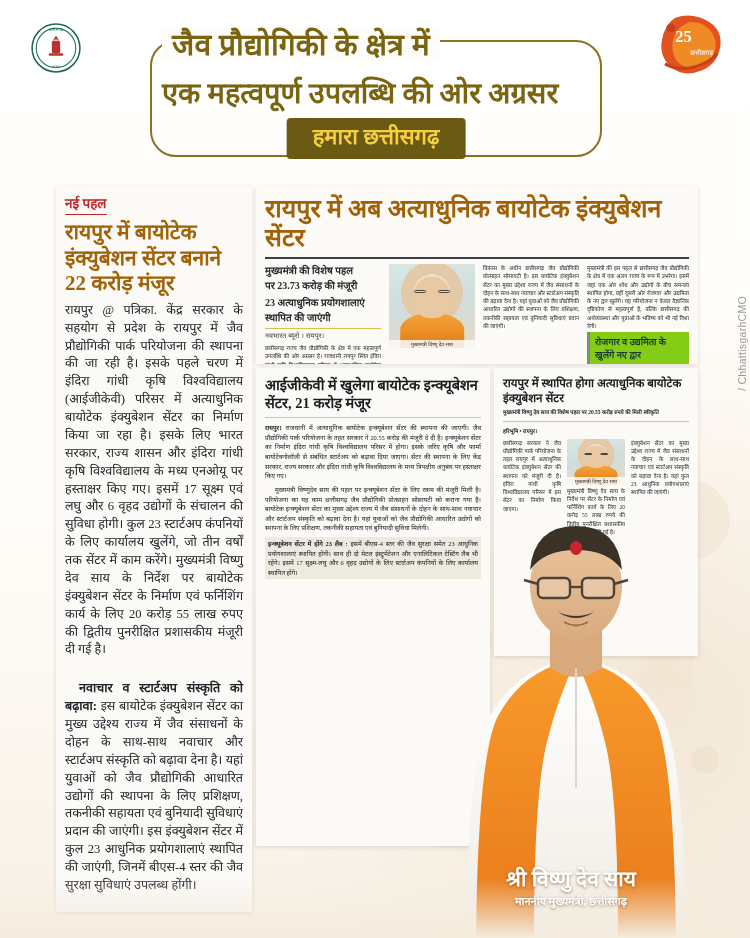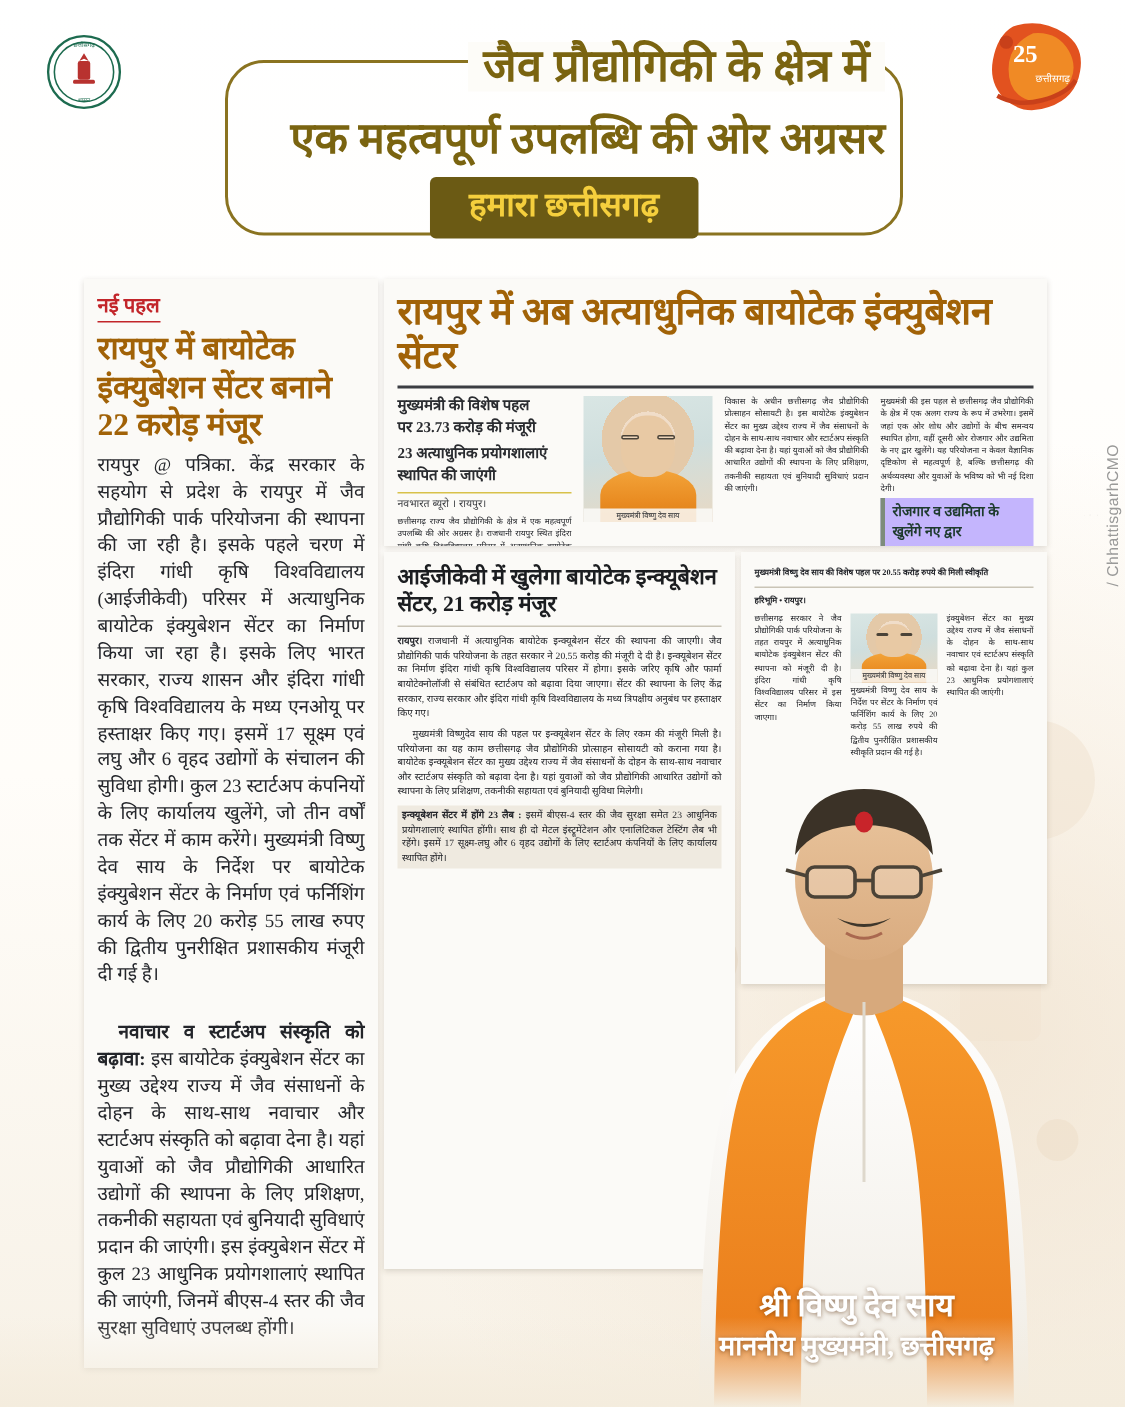--- a/index.html
+++ b/index.html
@@ -40,21 +40,21 @@
     width: 52px; height: 52px;
   }
   .jubilee {
     position: absolute; right: 18px; top: 8px;
     width: 82px; height: 70px;
   }
 
   
   .headline-wrap {
     position: absolute; top: 40px; left: 150px; width: 452px;
-    text-align: right;
+    text-align: left;
   }
   .hl-frame {
     position: relative;
     border: 2.4px solid #8a7320;
     border-radius: 26px;
     padding: 9px 10px 13px;
     background: transparent;
   }
   .hl-line1 {
     position: relative;
@@ -228,21 +228,21 @@
     background: rgba(250,250,248,.86);
     font-family: "Liberation Serif", serif;
     font-size: 5px;
     color: #2a2c30;
     text-align: center;
     padding: 1px 0;
     z-index: 4;
   }
 
   .callout {
-    background: #c4b5fd;
+    background: #84cc16;
     border-left: 3px solid #7d8c7c;
     font-family: "Liberation Serif", serif;
     font-weight: 700;
     font-size: 9.4px;
     line-height: 1.35;
     color: #1d3a2c;
     padding: 4px 5px;
     margin: 2px 0 3px;
   }
 
@@ -273,21 +273,21 @@
     font-family: "Liberation Serif", serif;
     font-weight: 700;
     font-size: 21px;
     color: #ffffff;
     text-shadow: 0 1px 3px rgba(90,45,10,.55);
     line-height: 1.1;
   }
   .cap-role {
     font-family: "Liberation Serif", serif;
     font-weight: 700;
-    font-size: 18px;
+    font-size: 11px;
     color: #ffffff;
     text-shadow: 0 1px 3px rgba(90,45,10,.55);
     margin-top: 2px;
   }
 
   
   .social {
     position: absolute;
     right: 2px;
     top: 296px;
@@ -433,20 +433,21 @@
           <div class="body-txt t-7">
             <span class="sec-lead">इन्क्यूबेशन सेंटर में होंगे 23 लैब :</span>
             <span>इसमें बीएस-4 स्तर की जैव सुरक्षा समेत 23 आधुनिक प्रयोगशालाएं स्थापित होंगी। साथ ही दो मेटल इंस्ट्रूमेंटेशन और एनालिटिकल टेस्टिंग लैब भी रहेंगे। इसमें 17 सूक्ष्म-लघु और 6 वृहद उद्योगों के लिए स्टार्टअप कंपनियों के लिए कार्यालय स्थापित होंगे।</span>
           </div>
         </div>
       </div>
     </div>
 
     <div class="clip rght">
       <div class="clip-inner">
+        <div class="news-h3">रायपुर में स्थापित होगा अत्याधुनिक बायोटेक इंक्युबेशन सेंटर</div>
         <div class="body-txt t-6" style="font-weight:700;margin:2px 0 3px;">मुख्यमंत्री विष्णु देव साय की विशेष पहल पर 20.55 करोड़ रुपये की मिली स्वीकृति</div>
         <div class="rule"></div>
         <div class="body-txt t-6" style="font-weight:700;">हरिभूमि • रायपुर।</div>
 
         <div style="display:flex; gap:6px; margin-top:3px;">
           <div style="flex:1 1 0;">
             <div class="body-txt t-6">छत्तीसगढ़ सरकार ने जैव प्रौद्योगिकी पार्क परियोजना के तहत रायपुर में अत्याधुनिक बायोटेक इंक्युबेशन सेंटर की स्थापना को मंजूरी दी है। इंदिरा गांधी कृषि विश्वविद्यालय परिसर में इस सेंटर का निर्माण किया जाएगा।</div>
           </div>
           <div style="flex:1 1 0;">
             <div class="photo" style="width:100%; height:46px;">

